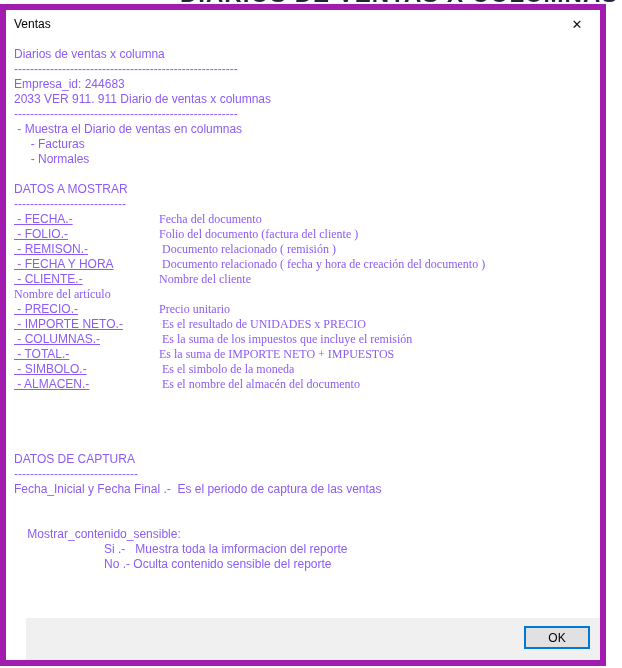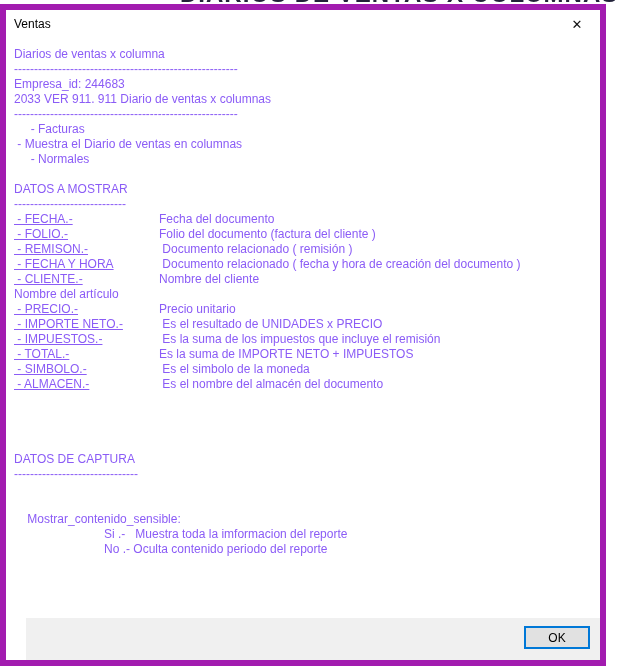--- a/index.html
+++ b/index.html
@@ -36,21 +36,21 @@
     width:46px;height:28px;display:flex;align-items:center;justify-content:center;
     font-size:13px;color:#111;cursor:pointer;
   }
   .content{
     flex:1 1 auto;padding:9px 8px 8px 8px;
     font-size:12px;line-height:15px;color:#8b5cf6;
   }
   .line{white-space:pre;height:15px;overflow:hidden;}
   .row{display:flex;height:15px;overflow:hidden;}
   .row .lbl{flex:0 0 145px;white-space:pre;text-decoration:underline;}
-  .row .dsc{flex:1 1 auto;white-space:pre;}
+  .row .dsc{flex:1 1 auto;white-space:pre;font-family:Liberation Serif, serif;}
   .sp15{height:15px;}
   .sp60{height:60px;}
   .sp30{height:30px;}
   .footer{
     flex:0 0 42px;background:#f0f0f0;position:relative;margin-left:20px;
   }
   .ok-btn{
     position:absolute;top:8px;right:10px;width:66px;height:23px;
     background:#e1e1e1;border:2px solid #0078d7;box-sizing:border-box;
     font-size:12px;font-family:"Liberation Sans","DejaVu Sans",sans-serif;
@@ -74,22 +74,22 @@
     </div>
   </div>
 
   <div class="content">
 
     <div class="line">Diarios de ventas x columna</div>
     <div class="line">--------------------------------------------------------</div>
     <div class="line">Empresa_id: 244683</div>
     <div class="line">2033 VER 911. 911 Diario de ventas x columnas</div>
     <div class="line">--------------------------------------------------------</div>
+    <div class="line"> - Muestra el Diario de ventas en columnas</div>
     <div class="line">     - Facturas</div>
-    <div class="line"> - Muestra el Diario de ventas en columnas</div>
     <div class="line">     - Normales</div>
 
     <div class="sp15"></div>
 
     <div class="line">DATOS A MOSTRAR</div>
     <div class="line">----------------------------</div>
 
     <div class="row">
       <span class="lbl"> - FECHA.-</span>
       <span class="dsc">Fecha del documento</span>
@@ -115,46 +115,47 @@
     </div>
     <div class="row">
       <span class="lbl"> - PRECIO.-</span>
       <span class="dsc">Precio unitario</span>
     </div>
     <div class="row">
       <span class="lbl"> - IMPORTE NETO.-</span>
       <span class="dsc"> Es el resultado de UNIDADES x PRECIO</span>
     </div>
     <div class="row">
-      <span class="lbl"> - IMPUESTOS.-</span>
+      <span class="lbl"> - COLUMNAS.-</span>
       <span class="dsc"> Es la suma de los impuestos que incluye el remisión</span>
     </div>
     <div class="row">
       <span class="lbl"> - TOTAL.-</span>
       <span class="dsc">Es la suma de IMPORTE NETO + IMPUESTOS</span>
     </div>
     <div class="row">
       <span class="lbl"> - SIMBOLO.-</span>
       <span class="dsc"> Es el simbolo de la moneda</span>
     </div>
     <div class="row">
       <span class="lbl"> - ALMACEN.-</span>
       <span class="dsc"> Es el nombre del almacén del documento</span>
     </div>
 
     <div class="sp60"></div>
 
     <div class="line">DATOS DE CAPTURA</div>
     <div class="line">-------------------------------</div>
+    <div class="line">Fecha_Inicial y Fecha Final .-  Es el periodo de captura de las ventas</div>
 
     <div class="sp30"></div>
 
     <div class="line">    Mostrar_contenido_sensible:</div>
     <div class="line">                           Si .-   Muestra toda la imformacion del reporte</div>
-    <div class="line">                           No .- Oculta contenido periodo del reporte</div>
+    <div class="line">                           No .- Oculta contenido sensible del reporte</div>
 
   </div>
 
   <div class="footer">
     <div class="ok-btn">OK</div>
   </div>
 
 </div>
 
 </body></html>

